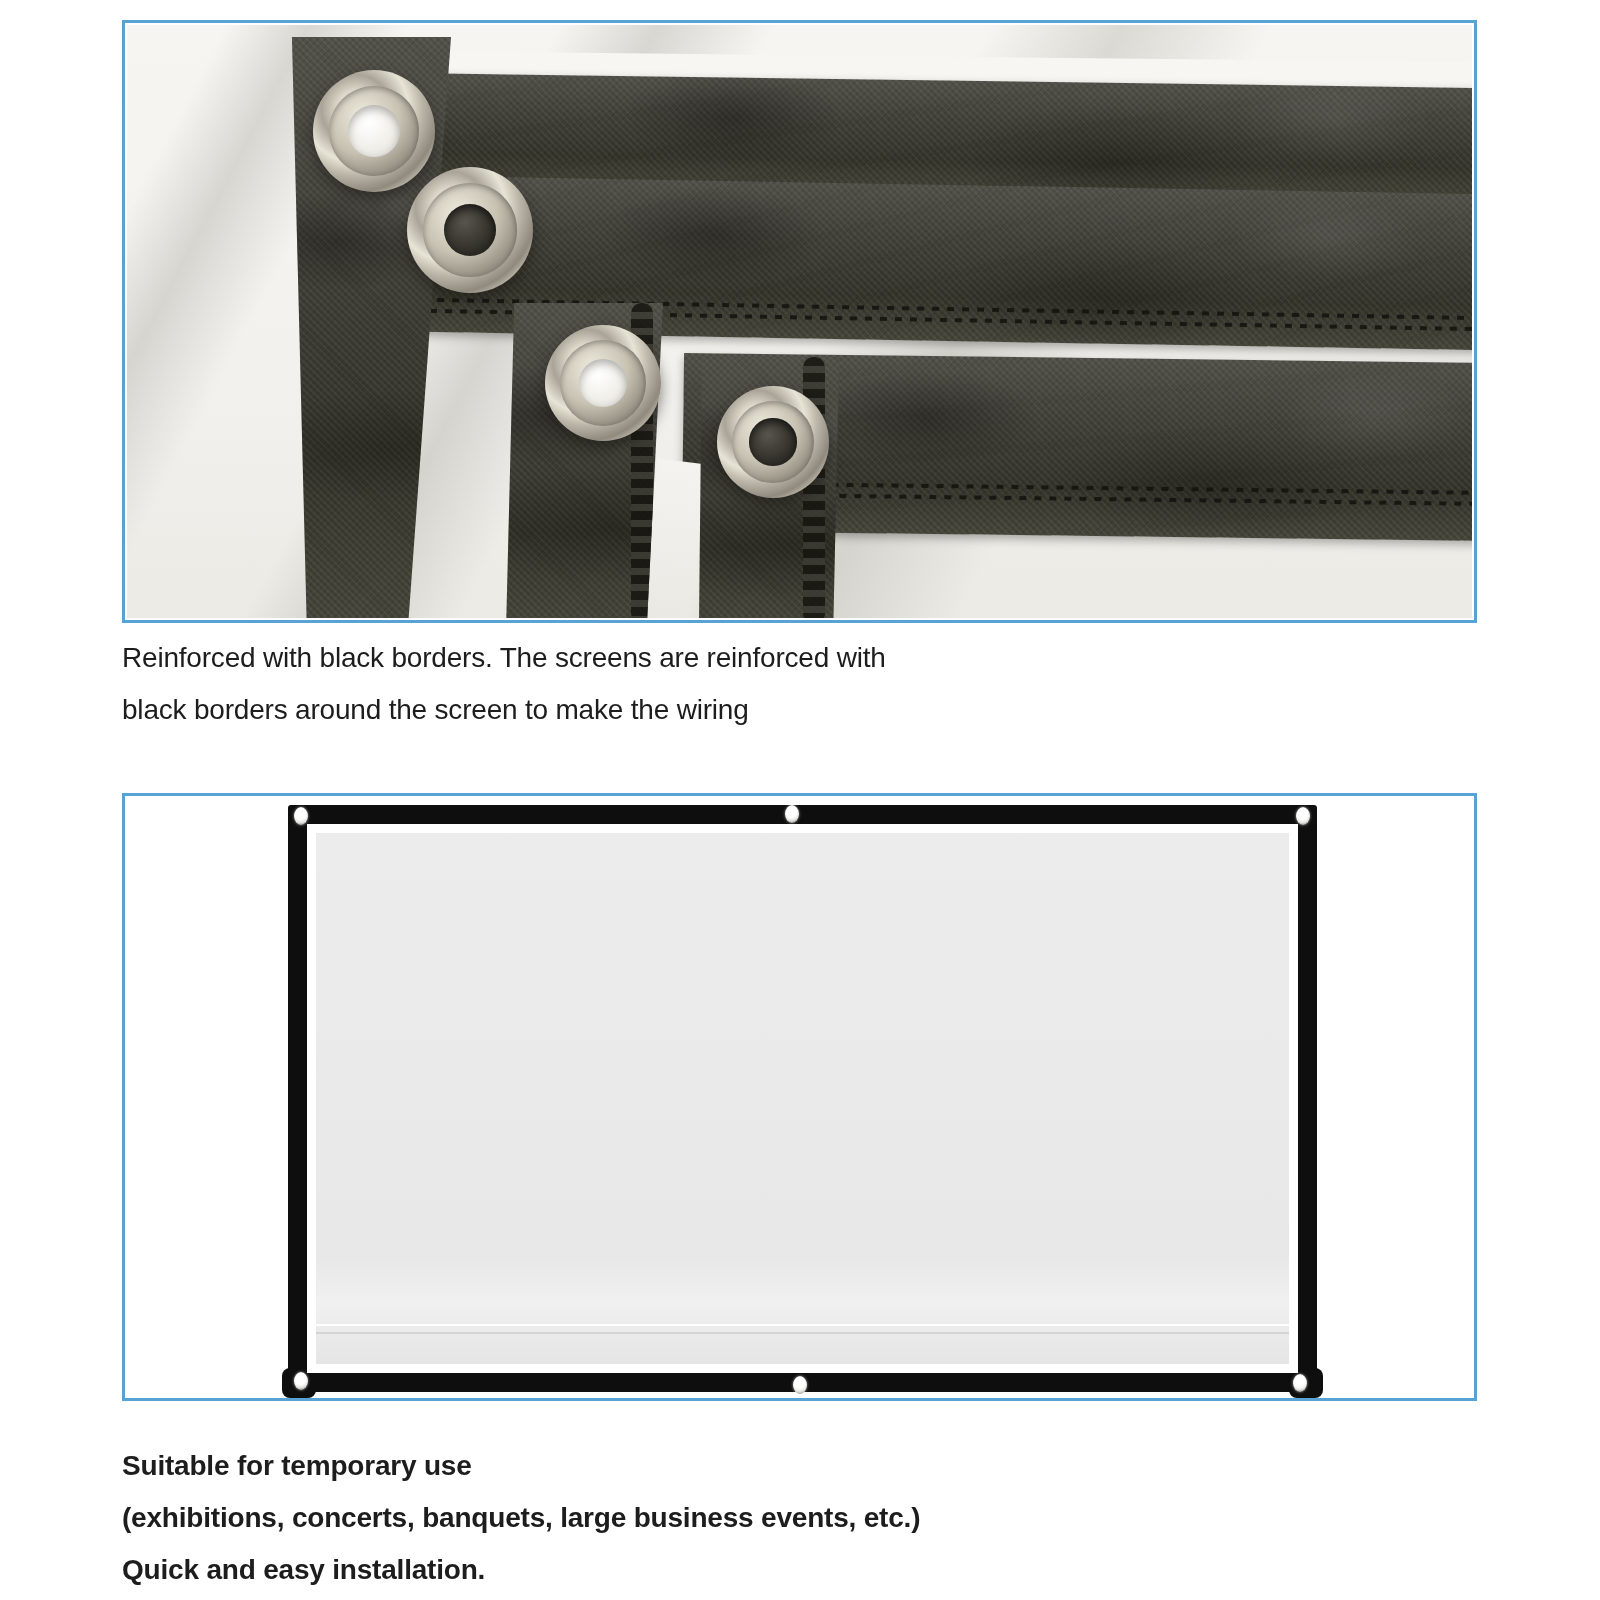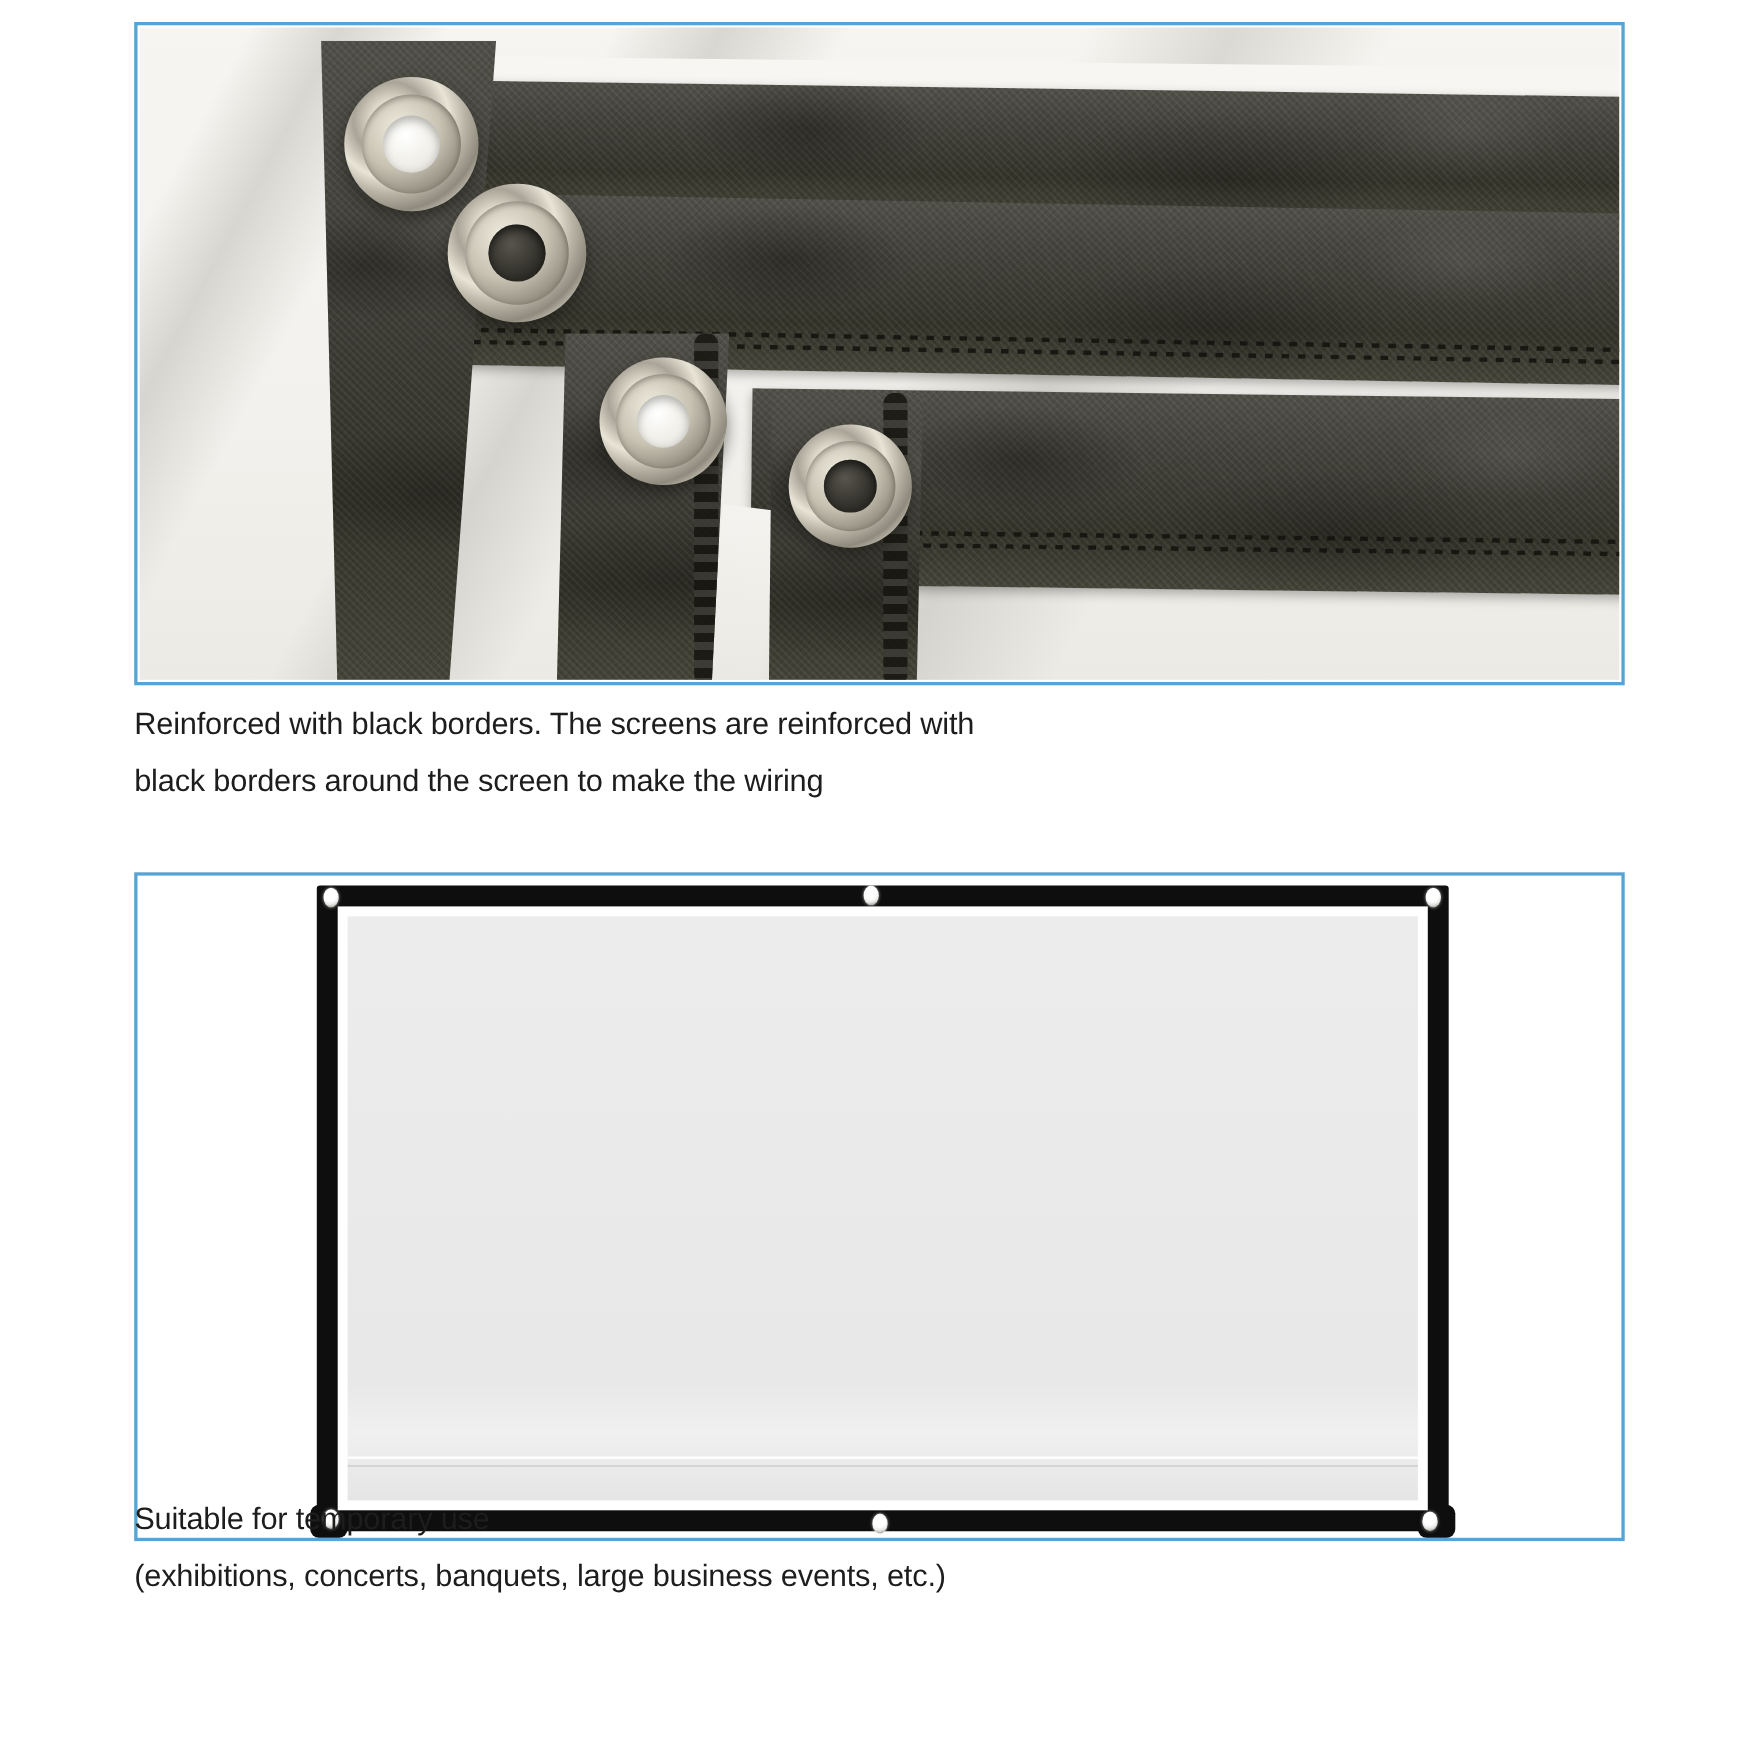--- a/index.html
+++ b/index.html
@@ -85,21 +85,21 @@
   .g2{left:280px;top:142px;width:126px;height:126px;}
   .g3{left:418px;top:300px;width:116px;height:116px;}
   .g4{left:590px;top:361px;width:112px;height:112px;}
   
   .caption{
     position:absolute;left:122px;margin:0;
     font-size:28px;line-height:52px;font-weight:400;color:#1d1d1d;
     letter-spacing:-0.2px;white-space:nowrap;
   }
   .caption-1{top:632px;}
-  .caption-2{top:1355px;}
+  .caption-2{top:1440px;font-weight:bold;}
   
   .panel-diagram{top:793px;height:608px;}
   .screen-frame{
     position:absolute;left:163px;top:9px;width:1029px;height:587px;
     background:#0e0e0e;border-radius:3px;
   }
   .corner-tab{position:absolute;width:34px;height:30px;background:#0e0e0e;border-radius:8px;}
   .tab-bl{left:-6px;bottom:-6px;}
   .tab-br{right:-6px;bottom:-6px;}
   .screen-gap{position:absolute;inset:19px;background:#ffffff;}
@@ -190,15 +190,16 @@
       <div class="dot dot-tr"></div>
       <div class="dot dot-bl"></div>
       <div class="dot dot-bm"></div>
       <div class="dot dot-br"></div>
     </div>
   </section>
 
   <p class="caption caption-2">
     <span>Suitable for temporary use</span><br>
     <span>(exhibitions, concerts, banquets, large business events, etc.)</span><br>
+    <span>Quick and easy installation.</span>
   </p>
 
 </div>
 
 </body></html>

